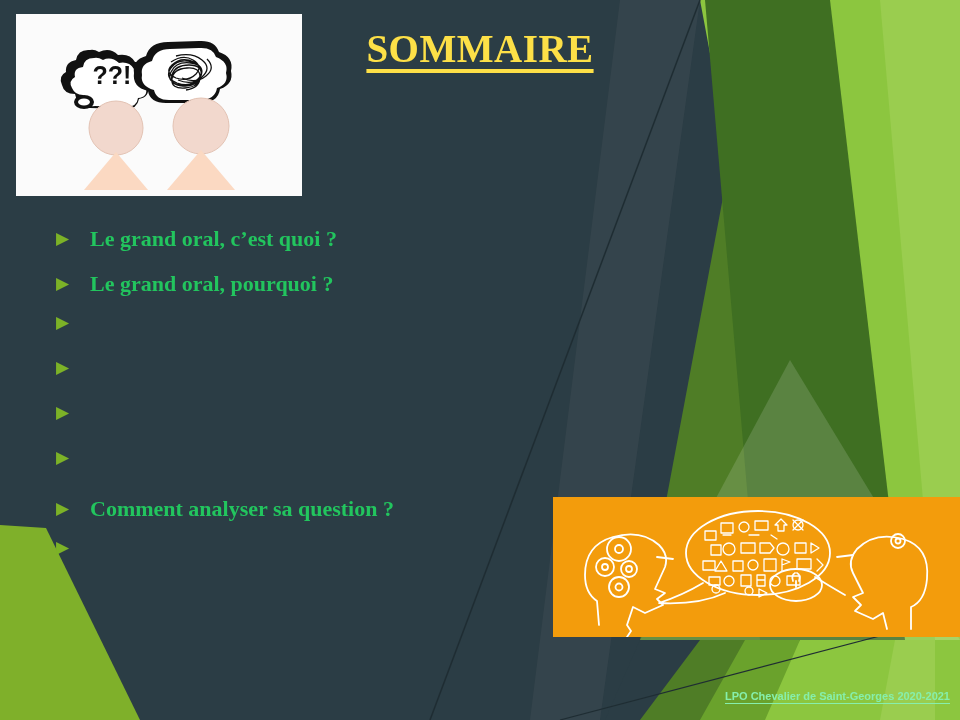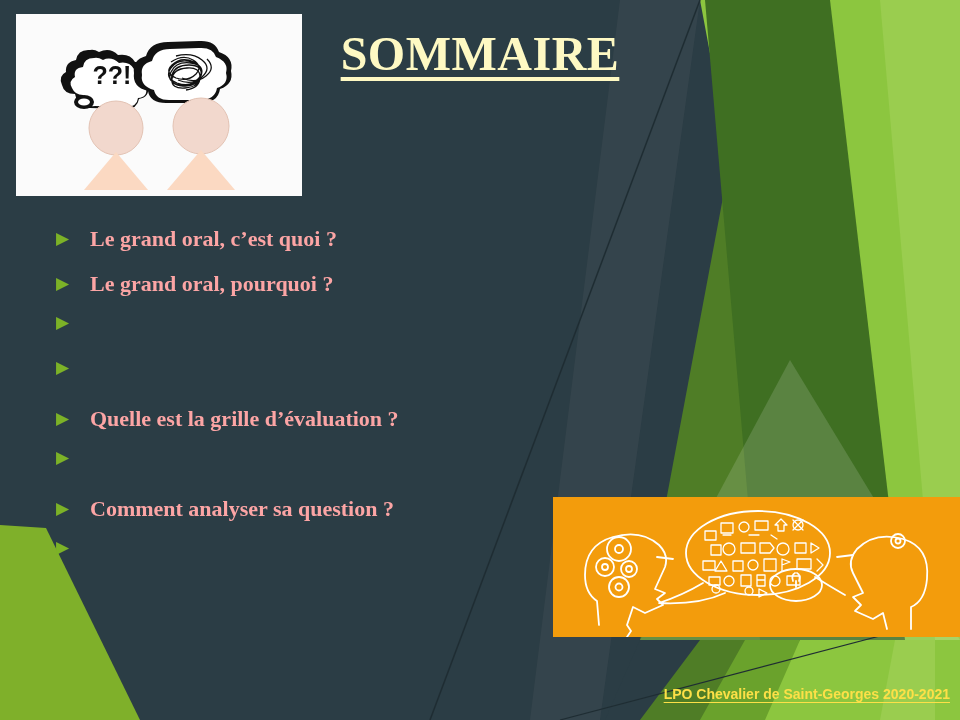--- a/index.html
+++ b/index.html
@@ -37,23 +37,23 @@
 
   
   #title {
     position: absolute;
     left: 330px;
     top: 26px;
     width: 300px;
     text-align: center;
     font-family: "Liberation Serif", serif;
     font-weight: bold;
-    font-size: 48px;
+    font-size: 39px;
     letter-spacing: 0.5px;
-    color: #fef9c3;
+    color: #fde047;
     text-decoration: underline;
     text-decoration-thickness: 4px;
     text-underline-offset: 7px;
     white-space: nowrap;
   }
 
   
   #bullets {
     position: absolute;
     left: 56px;
@@ -71,21 +71,21 @@
     color: #7cb227;
     font-size: 17px;
     line-height: 1;
     position: relative;
     top: -2px;
   }
   .bullet-text {
     font-family: "Liberation Serif", serif;
     font-weight: bold;
     font-size: 22px;
-    color: #fca5a5;
+    color: #22c55e;
     white-space: nowrap;
   }
 
   
   #orange-img {
     position: absolute;
     left: 553px;
     top: 497px;
     width: 407px;
     height: 140px;
@@ -93,22 +93,22 @@
     overflow: hidden;
   }
 
   
   #footer {
     position: absolute;
     right: 10px;
     bottom: 18px;
     font-family: "Liberation Sans", sans-serif;
     font-weight: bold;
-    font-size: 14px;
-    color: #fde047;
+    font-size: 11px;
+    color: #86efac;
     text-decoration: underline;
     text-underline-offset: 3px;
     white-space: nowrap;
   }
 </style>
 </head>
 <body>
 
 <div id="slide">
 
@@ -205,21 +205,20 @@
     <div class="bullet-row">
       <span class="bullet-marker">▶</span>
     </div>
 
     <div class="bullet-row">
       <span class="bullet-marker">▶</span>
     </div>
 
     <div class="bullet-row">
       <span class="bullet-marker">▶</span>
-      <span class="bullet-text">Quelle est la grille d’évaluation ?</span>
     </div>
 
     <div class="bullet-row">
       <span class="bullet-marker">▶</span>
     </div>
 
     <div class="bullet-row">
       <span class="bullet-marker">▶</span>
       <span class="bullet-text">Comment analyser sa question ?</span>
     </div>

